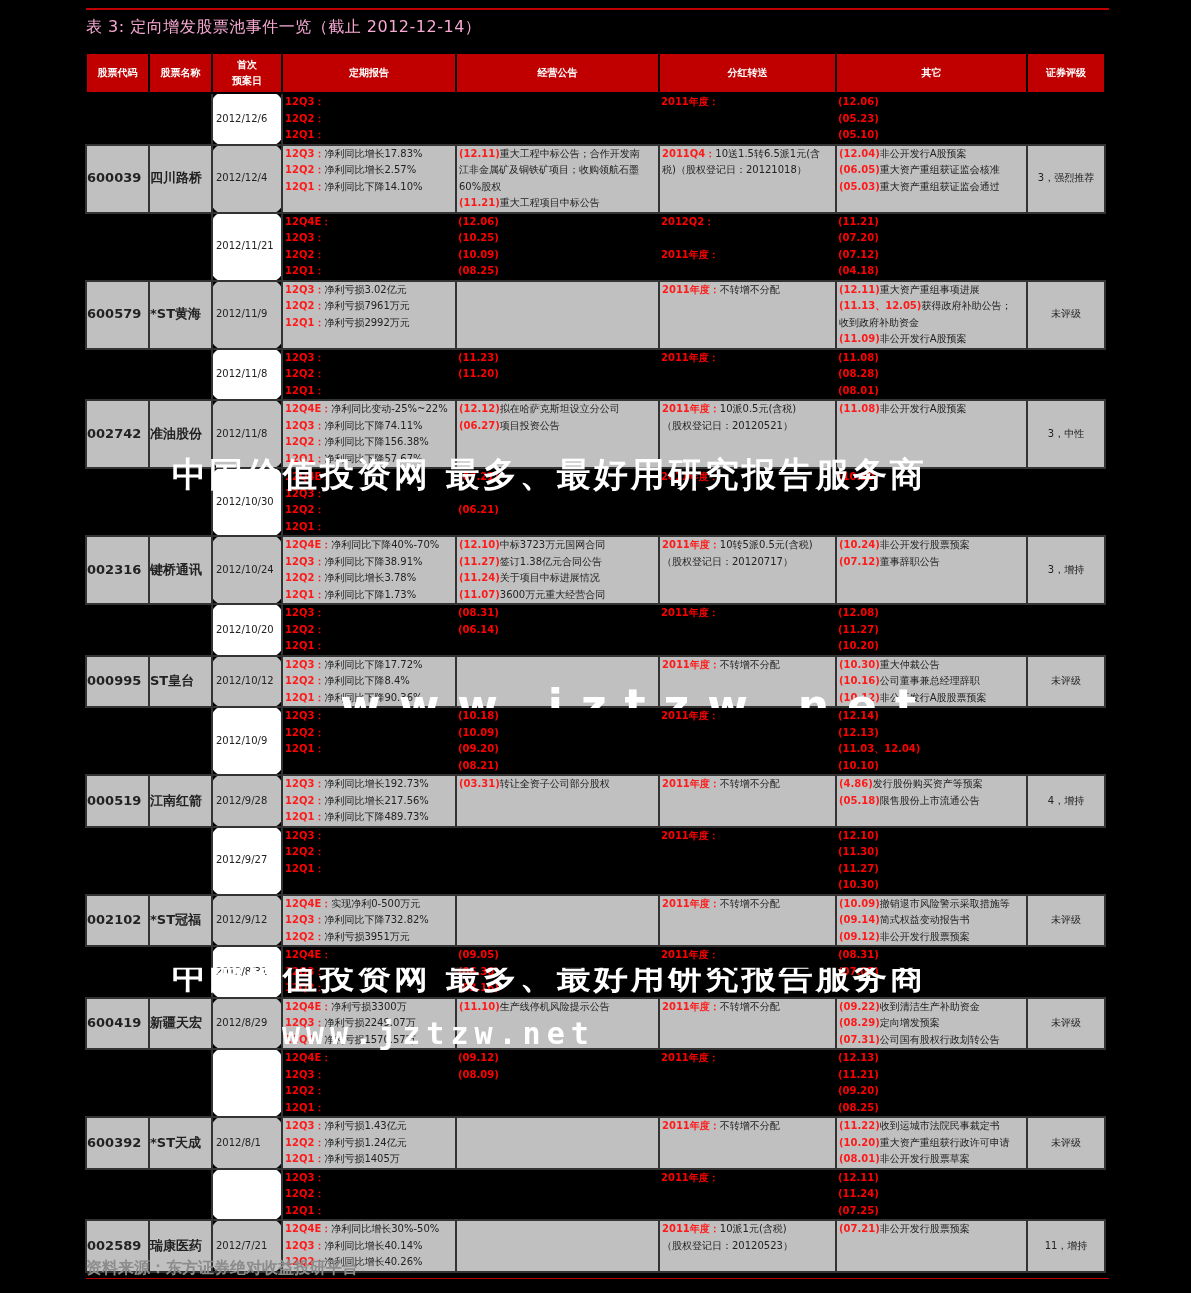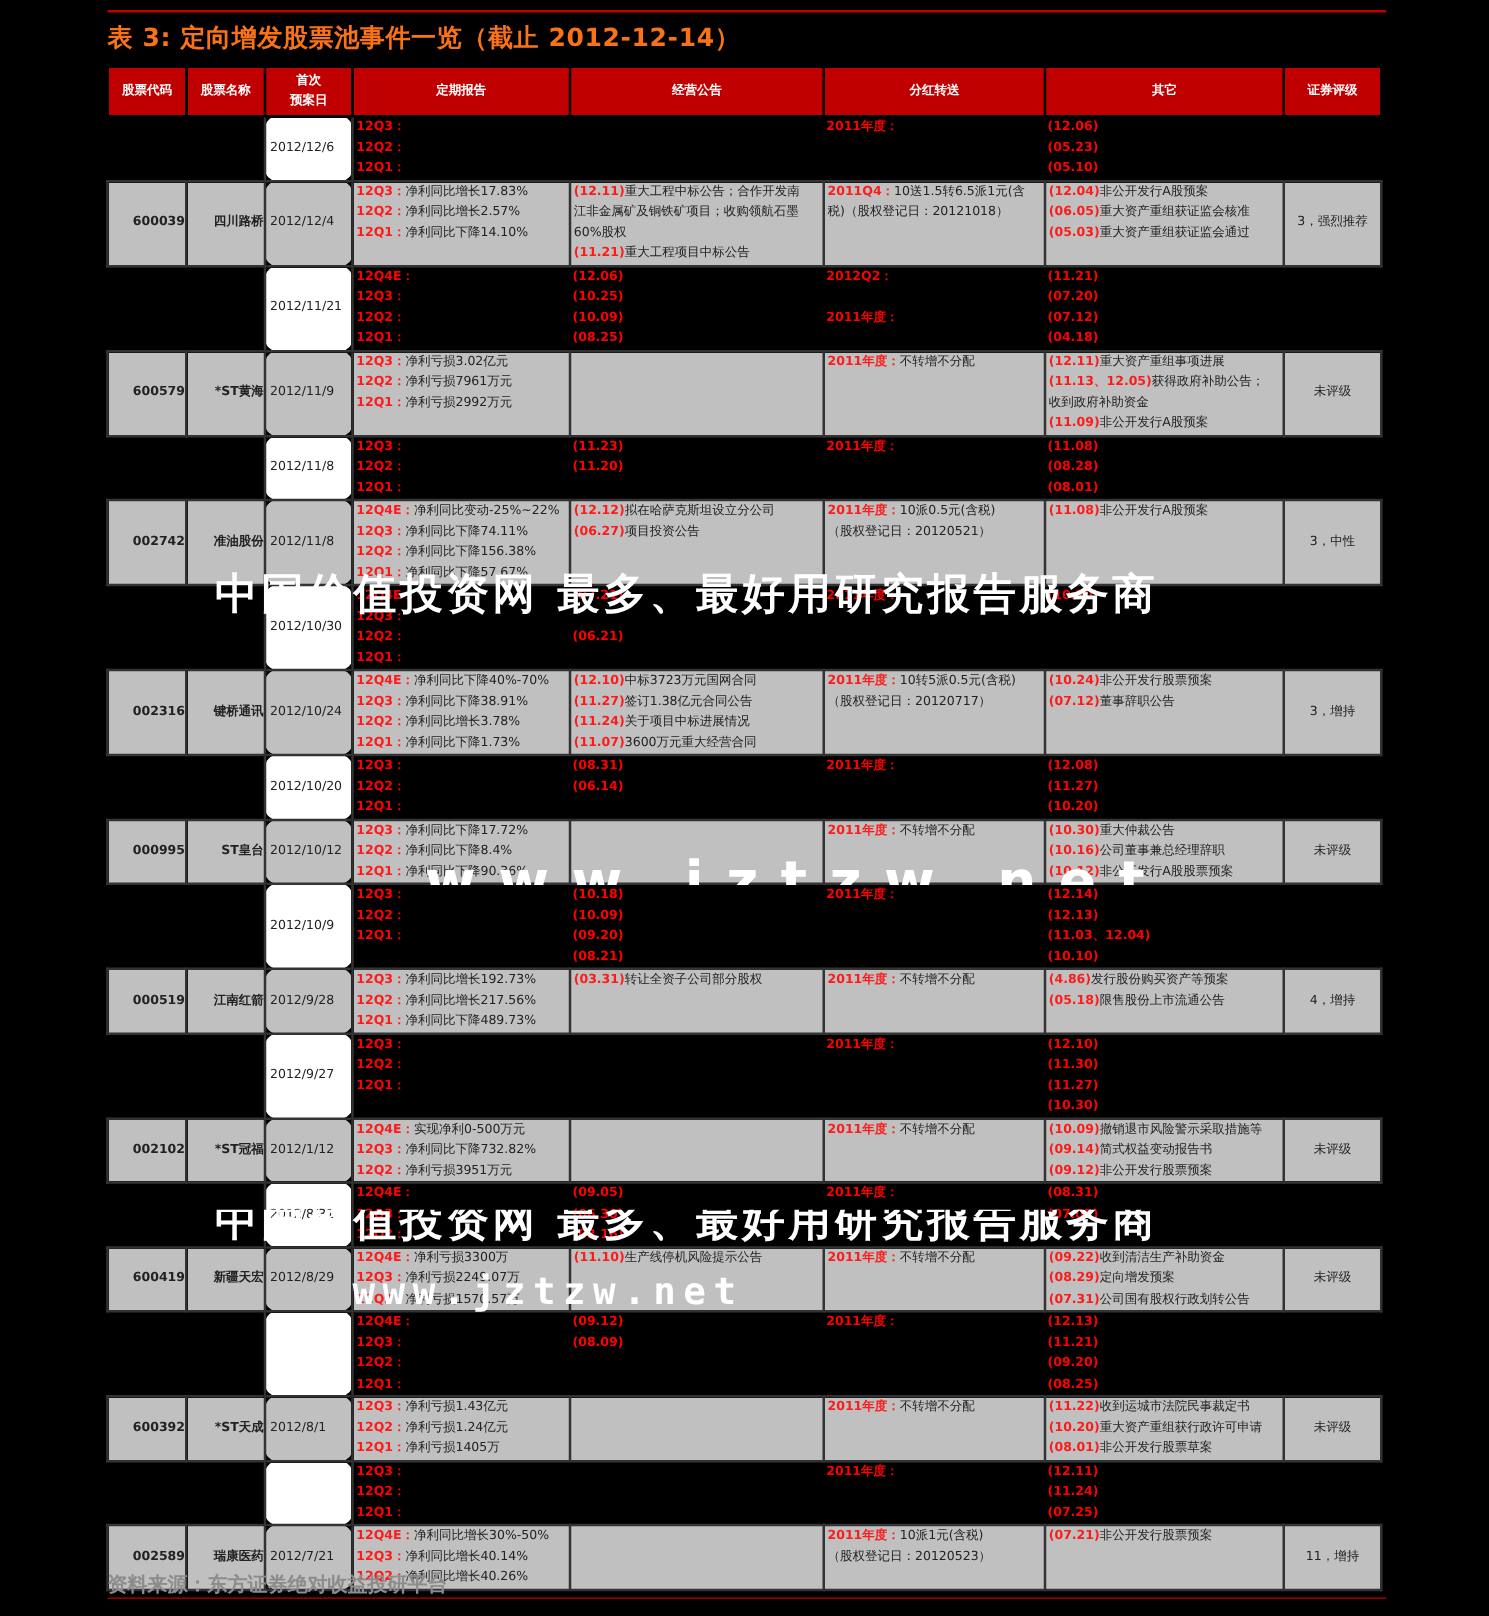--- a/index.html
+++ b/index.html
@@ -1,26 +1,26 @@
 <!DOCTYPE html>
 <html><head>
 <meta charset="utf-8">
 <style>
   html, body { margin:0; padding:0; background:#000; }
   body { width:1191px; height:1293px; position:relative; overflow:hidden;
          font-family:"DejaVu Sans","Liberation Sans",sans-serif; }
   .topline { position:absolute; left:86px; top:8px; width:1023px; height:2px; background:#c00000; }
   .botline { position:absolute; left:86px; top:1278px; width:1023px; height:1px; background:#c00000; }
-  .title { position:absolute; left:86px; top:17px; font-size:20px; font-weight:bold; color:#f97316; letter-spacing:0.5px; }
+  .title { position:absolute; left:86px; top:17px; font-size:16px; font-weight:normal; color:#f9a8d4; letter-spacing:0.5px; }
   .source { position:absolute; left:86px; top:1258px; font-size:16px; font-weight:bold; color:#8c8c8c; }
   table.main { position:absolute; left:85px; top:52px; border-collapse:collapse; table-layout:fixed; }
   table.main td, table.main th { padding:0; vertical-align:middle; font-size:10px; line-height:16.5px; overflow:hidden; }
   th.h { background:#c00000; color:#fff; font-weight:bold; font-size:11px; text-align:center; border:2px solid #000; line-height:18px; }
   tr.g td { background:#c0c0c0; color:#222; border:2px solid #333; }
-  tr.g td.code, tr.g td.name { text-align:right; font-weight:bold; font-size:10px; }
+  tr.g td.code, tr.g td.name { text-align:left; font-weight:bold; font-size:13px; }
   tr.g td.rating { text-align:center;margin-top:24px; }
   tr.b td { background:#000; color:#ff0000; border:none; font-weight:bold; }
   tr.b td.date { background:#fff; color:#222; font-weight:normal; border-left:2px solid #333; border-right:2px solid #333; }
   td.date { padding-left:3px !important; font-size:10px;border-radius:10px; }
   td.txt { vertical-align:top !important; padding-left:2px !important; }
   .ln { display:block; white-space:nowrap; }
   .lab { color:#ff1a1a; font-weight:bold; }
   tr.b .lab { color:#ff0000; }
   .wm { position:absolute; color:#fff; font-weight:bold; white-space:nowrap; pointer-events:none; }
   .wm1 { left:172px; top:452px; font-size:34px; letter-spacing:3px; }
@@ -359,21 +359,21 @@
           <span class="ln"><span class="lab">(12.10)</span><span></span></span>
           <span class="ln"><span class="lab">(11.30)</span><span></span></span>
           <span class="ln"><span class="lab">(11.27)</span><span></span></span>
           <span class="ln"><span class="lab">(10.30)</span><span></span></span>
         </td>
         <td class="rating"></td>
       </tr>
       <tr class="g" style="height: 50px;">
         <td class="code">002102</td>
         <td class="name">*ST冠福</td>
-        <td class="date">2012/1/12</td>
+        <td class="date">2012/9/12</td>
         <td class="txt">
           <span class="ln"><span class="lab">12Q4E：</span><span>实现净利0-500万元</span></span>
           <span class="ln"><span class="lab">12Q3：</span><span>净利同比下降732.82%</span></span>
           <span class="ln"><span class="lab">12Q2：</span><span>净利亏损3951万元</span></span>
         </td>
         <td class="txt"></td>
         <td class="txt">
           <span class="ln"><span class="lab">2011年度：</span><span>不转增不分配</span></span>
         </td>
         <td class="txt">

